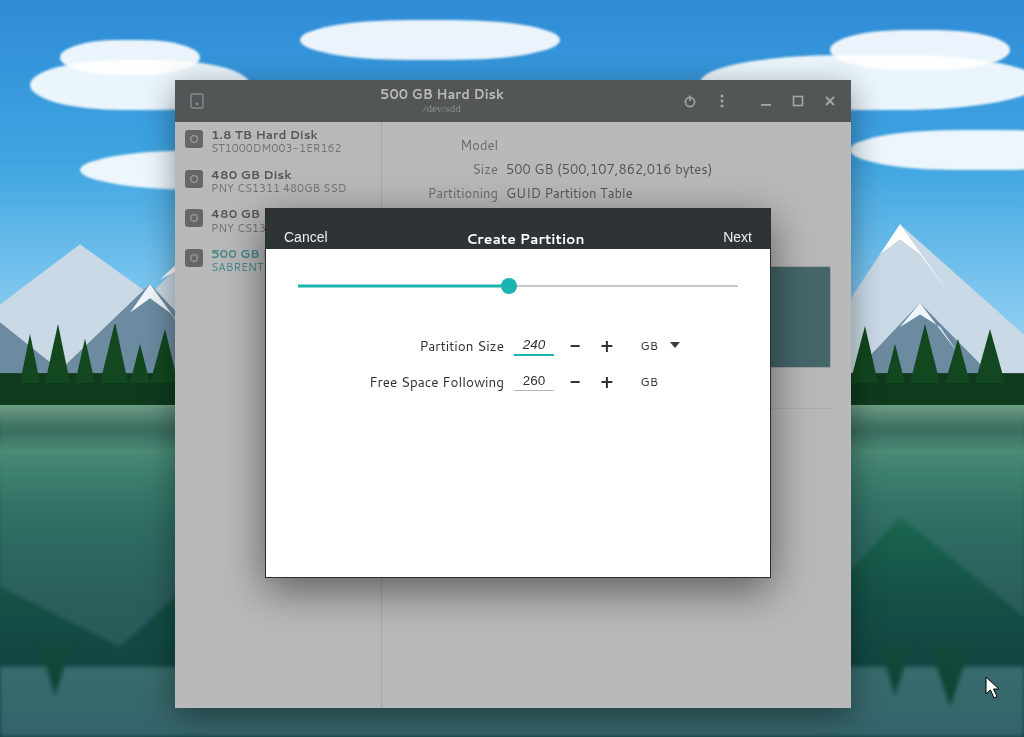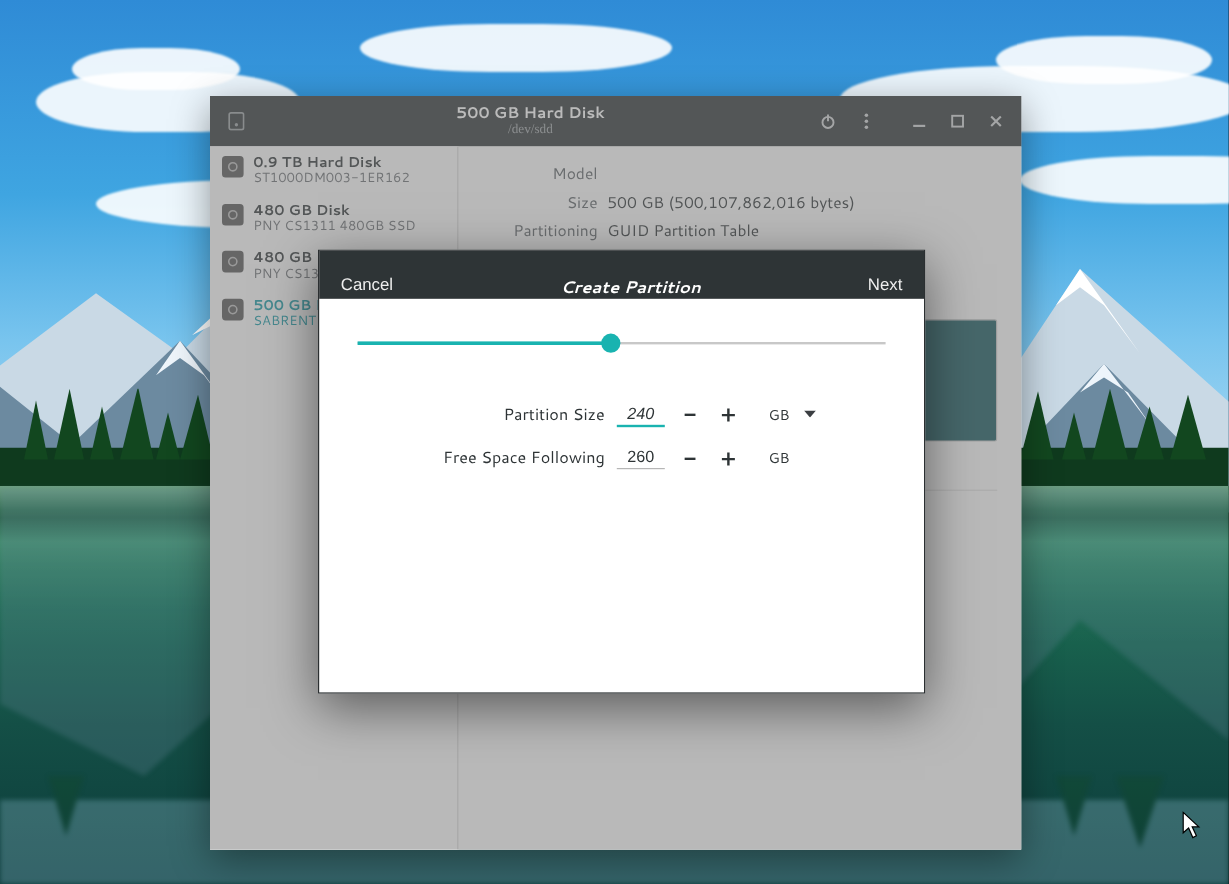--- a/index.html
+++ b/index.html
@@ -207,21 +207,20 @@
     color:#eeeeee;
     font-size:14px;
     background:none;
     border:none;
     padding:4px 2px;
     cursor:pointer;
   }
   .dlg-title{
     font-weight:700;
     font-size:14px;
-    font-style:italic;
   }
   .dialog-body{
     padding: 21px 32px 20px 32px;
   }
 
   .slider-wrap{
     position:relative;
     height: 24px;
     margin: 4px 0 36px 0;
   }
@@ -422,21 +421,21 @@
 
   <div class="disks-body">
     <div class="disks-sidebar">
       <div class="disk-item">
         <div class="disk-icon">
           <svg width="10" height="10" viewBox="0 0 10 10">
               <circle cx="5" cy="5" r="3.4" fill="none" stroke="#bbb" stroke-width="1.3"></circle>
             </svg>
         </div>
         <div class="disk-text">
-          <div class="disk-title">0.9 TB Hard Disk</div>
+          <div class="disk-title">1.8 TB Hard Disk</div>
           <div class="disk-sub">ST1000DM003-1ER162</div>
         </div>
       </div>
       <div class="disk-item">
         <div class="disk-icon">
           <svg width="10" height="10" viewBox="0 0 10 10">
               <circle cx="5" cy="5" r="3.4" fill="none" stroke="#bbb" stroke-width="1.3"></circle>
             </svg>
         </div>
         <div class="disk-text">

